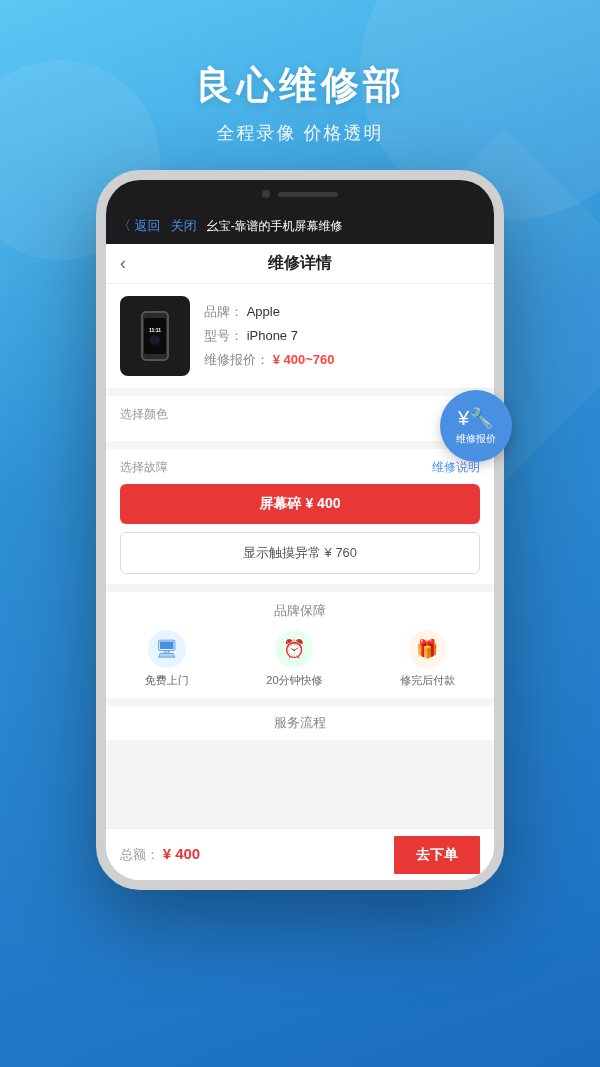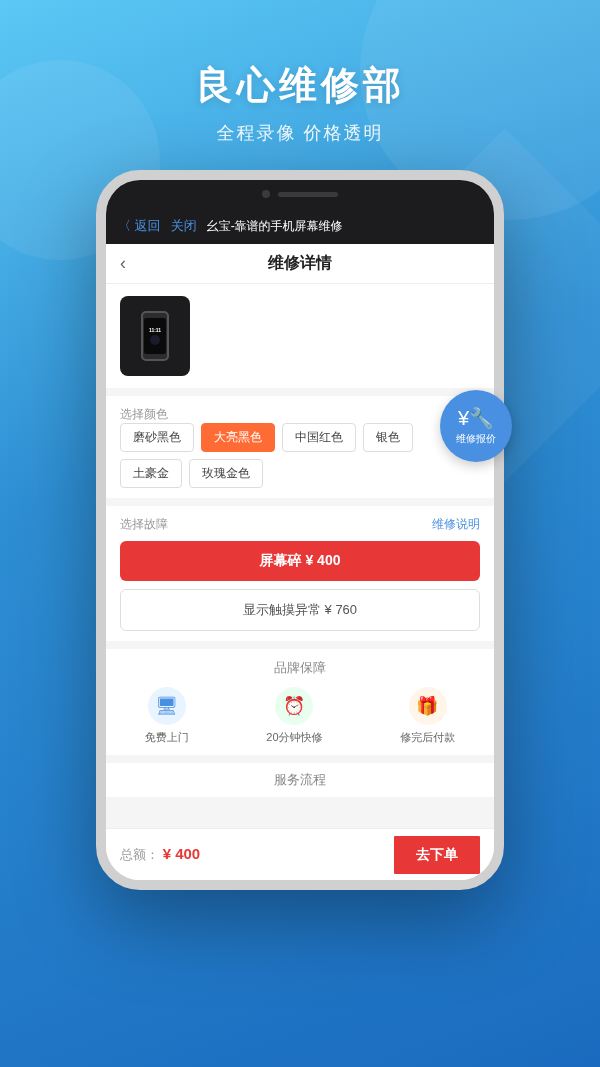--- a/index.html
+++ b/index.html
@@ -235,20 +235,21 @@
 
     
     .section {
       background: white;
       padding: 10px 14px;
       margin-bottom: 8px;
     }
     .section-label {
       font-size: 12px;
       color: #999;
+      margin-bottom: 8px;
     }
     .color-grid {
       display: flex;
       flex-wrap: wrap;
       gap: 7px;
     }
     .color-btn {
       padding: 5px 12px;
       border: 1px solid #ddd;
       border-radius: 4px;
@@ -449,32 +450,38 @@
 
       <div class="product-section">
         <div class="product-image">
           <div class="phone-icon-inner">
             <div class="phone-icon-screen">
               <div class="phone-time">11:11</div>
               <div class="phone-screen-circle"></div>
             </div>
           </div>
         </div>
+        <div class="product-details">
+          <div class="product-detail-row">
+            <span class="label">品牌：</span>
+            <span>Apple</span>
+          </div>
+          <div class="product-detail-row">
+            <span class="label">型号：</span>
+            <span>iPhone 7</span>
+          </div>
+          <div class="product-price-row">
+            <span class="label">维修报价：</span>
+            <span class="price">¥ 400~760</span>
+          </div>
+        </div>
       </div>
 
       <div class="section">
         <div class="section-label">选择颜色</div>
-        <div class="color-grid">
-          <button class="color-btn">磨砂黑色</button>
-          <button class="color-btn active">大亮黑色</button>
-          <button class="color-btn">中国红色</button>
-          <button class="color-btn">银色</button>
-          <button class="color-btn">土豪金</button>
-          <button class="color-btn">玫瑰金色</button>
-        </div>
       </div>
 
       <div class="fault-section">
         <div class="fault-header">
           <span class="fault-label">选择故障</span>
           <span class="fault-link">维修说明</span>
         </div>
         <div class="fault-btn-active">屏幕碎 ¥ 400</div>
         <div class="fault-btn-inactive">显示触摸异常 ¥ 760</div>
       </div>

